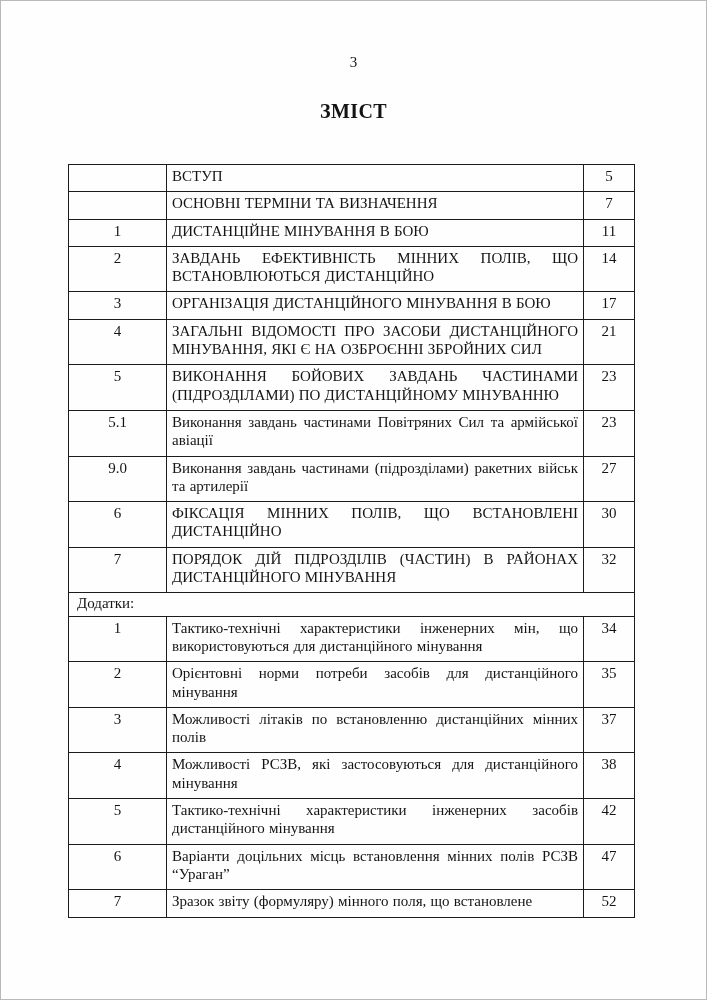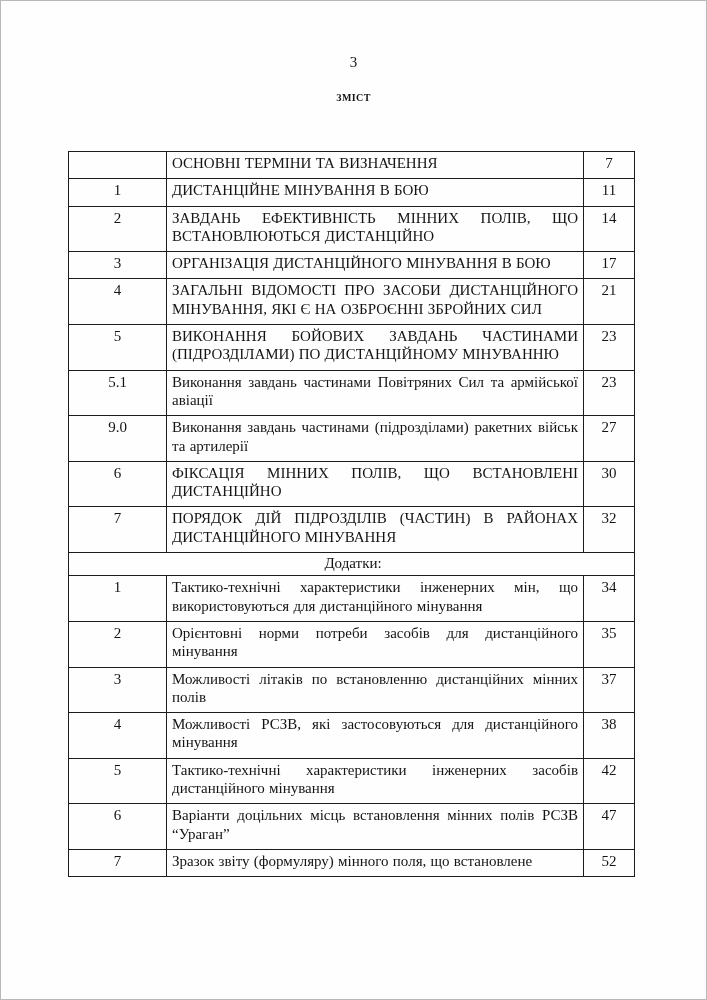--- a/index.html
+++ b/index.html
@@ -16,23 +16,23 @@
     background: #fefefe;
     overflow: hidden;
   }
   .page-number {
     margin-top: 52px;
     text-align: center;
     font-size: 15px;
     line-height: 18px;
   }
   .page-title {
-    margin-top: 17px;
+    margin-top: 30px;
     text-align: center;
-    font-size: 10px;
+    font-size: 20px;
     font-weight: 700;
     letter-spacing: 0.4px;
     line-height: 20px;
   }
   table.toc {
     margin: 43px 0 0 67px;
     width: 566px;
     border-collapse: collapse;
     table-layout: fixed;
   }
@@ -42,38 +42,43 @@
     padding: 2px 5px 6px 5px;
     font-size: 15px;
     line-height: 1.22;
     word-spacing: 0.5px;
     overflow: hidden;
   }
   td.c-num  { text-align: center; padding-left: 2px; padding-right: 2px; }
   td.c-title{ text-align: justify; }
   td.c-page { text-align: center; padding-left: 2px; padding-right: 2px; }
   tr.section-row td {
-    text-align: center;
+    text-align: left;
     padding: 1px 5px 3px 8px;
   }
 </style>
 </head>
 <body>
 
 <div class="page">
   <div class="page-number">3</div>
   <div class="page-title">ЗМІСТ</div>
 
   <table class="toc">
     <colgroup>
       <col style="width:98px">
       <col style="width:417px">
       <col style="width:51px">
     </colgroup>
     <tbody id="toc-body">
+        <tr>
+          <td class="c-num"></td>
+          <td class="c-title">ВСТУП</td>
+          <td class="c-page">5</td>
+        </tr>
         <tr>
           <td class="c-num"></td>
           <td class="c-title">ОСНОВНІ ТЕРМІНИ ТА ВИЗНАЧЕННЯ</td>
           <td class="c-page">7</td>
         </tr>
         <tr>
           <td class="c-num">1</td>
           <td class="c-title">ДИСТАНЦІЙНЕ МІНУВАННЯ В БОЮ</td>
           <td class="c-page">11</td>
         </tr>

